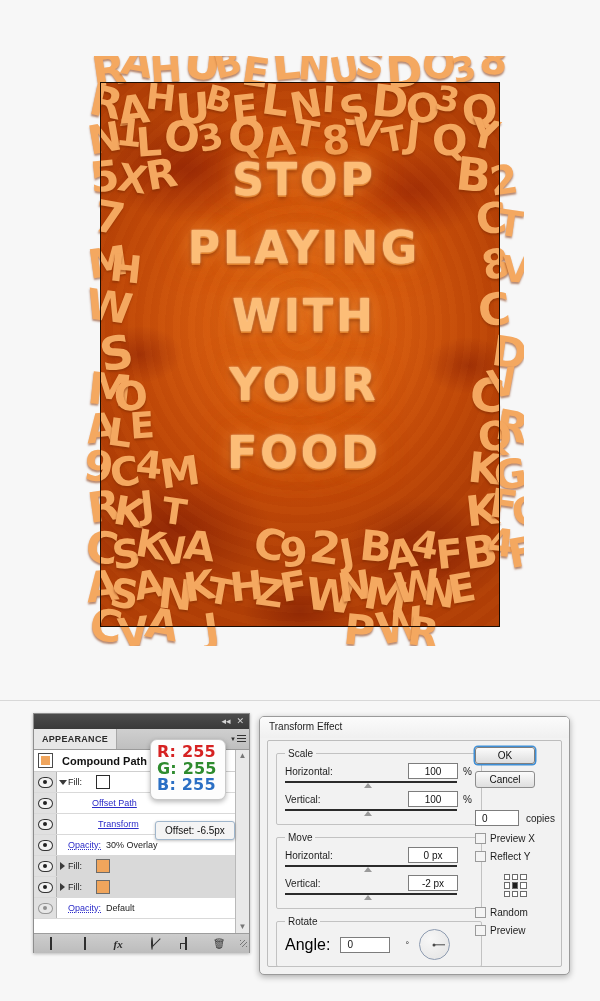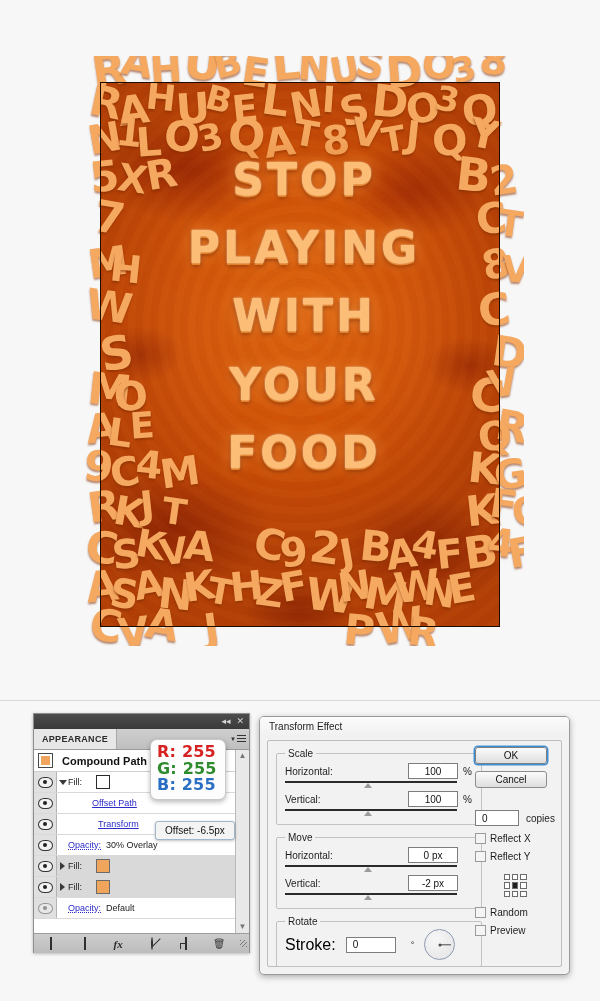--- a/index.html
+++ b/index.html
@@ -332,21 +332,21 @@
   }
   .slider .track { position:absolute; left:0; right:16px; top:1px; height:2px; background:#2b2b2b; }
   .slider .thumb {
     position:absolute; left: 42%; top: 3px;
     width:0;height:0;
     border-left:4px solid transparent; border-right:4px solid transparent;
     border-bottom:5px solid #9a9a9a;
   }
 
   .btn {
-    width: 72px; height: 17px; margin-bottom: 7px;
+    width: 60px; height: 17px; margin-bottom: 7px;
     background: linear-gradient(#fbfbfb,#dedede);
     border: 1px solid #8d8d8d; border-radius: 3px;
     font-size: 10px; color:#111;
     display:flex; align-items:center; justify-content:center;
     box-sizing: border-box;
   }
   .btn.primary { box-shadow: 0 0 0 1.5px #3f8fd6; border-color:#7e7e7e; }
 
   .copies-row { display:flex; align-items:center; margin-top: 22px; }
   .copies-row .num-input { width: 44px; }
@@ -724,41 +724,41 @@
           </div>
           <div class="slider">
             <div class="track"></div>
             <div class="thumb"></div>
           </div>
         </fieldset>
 
         <fieldset class="grp">
           <legend>Rotate</legend>
           <div class="rotate-wrap">
-            <span class="flabel" style="flex:0 0 auto">Stroke:</span>
+            <span class="flabel" style="flex:0 0 auto">Angle:</span>
             <span class="num-input">0</span>
             <span class="deg">°</span>
             <span class="dial"></span>
           </div>
         </fieldset>
 
       </div>
 
       <div class="dlg-right">
         <div class="btn primary">OK</div>
         <div class="btn">Cancel</div>
 
         <div class="copies-row">
           <span class="num-input">0</span>
           <span class="lbl">copies</span>
         </div>
 
         <div class="chk-row">
           <span class="chk"></span>
-          <span class="lbl">Reflect X</span>
+          <span class="lbl">Preview X</span>
         </div>
         <div class="chk-row">
           <span class="chk"></span>
           <span class="lbl">Reflect Y</span>
         </div>
 
         <div class="refgrid">
           <span></span>
           <span></span>
           <span></span>

